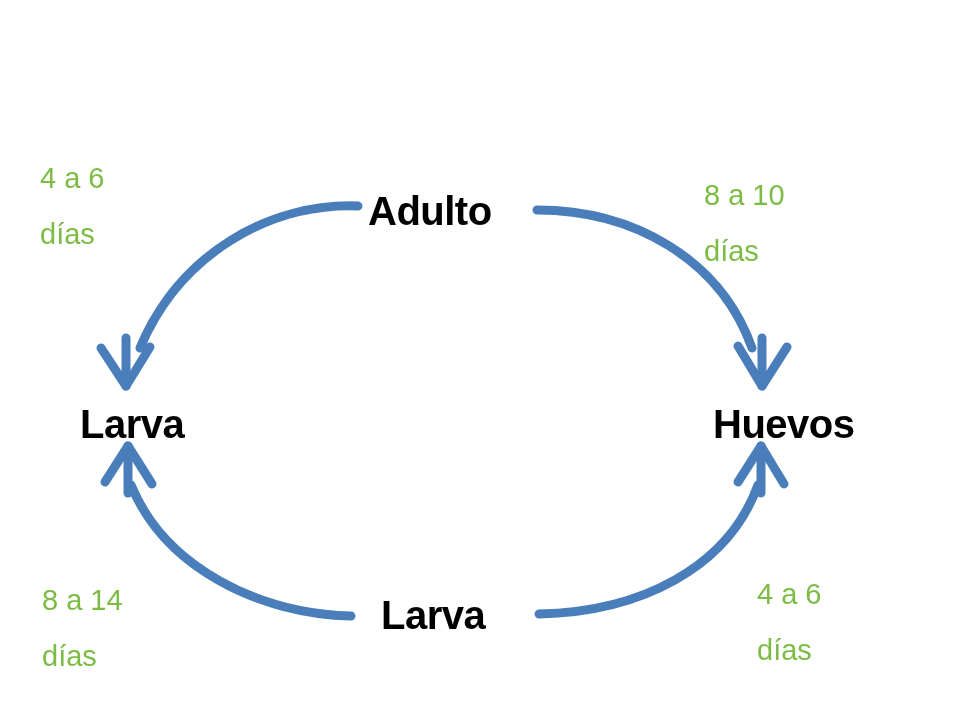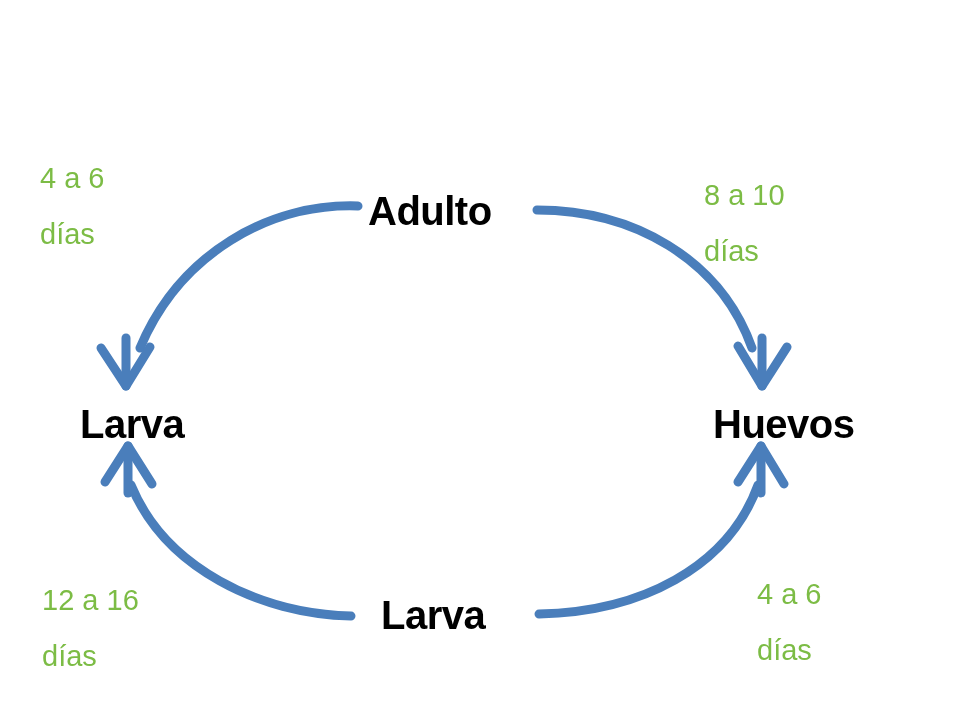--- a/index.html
+++ b/index.html
@@ -105,21 +105,21 @@
     <span>4 a 6</span>
     <span class="line2">días</span>
   </div>
 
   <div class="duration-label" id="dur-adulto-huevos">
     <span>8 a 10</span>
     <span class="line2">días</span>
   </div>
 
   <div class="duration-label" id="dur-larva-pupa">
-    <span>12 a 16</span>
+    <span>8 a 14</span>
     <span class="line2">días</span>
   </div>
 
   <div class="duration-label" id="dur-larva-huevos">
     <span>4 a 6</span>
     <span class="line2">días</span>
   </div>
 
 </div>
 

